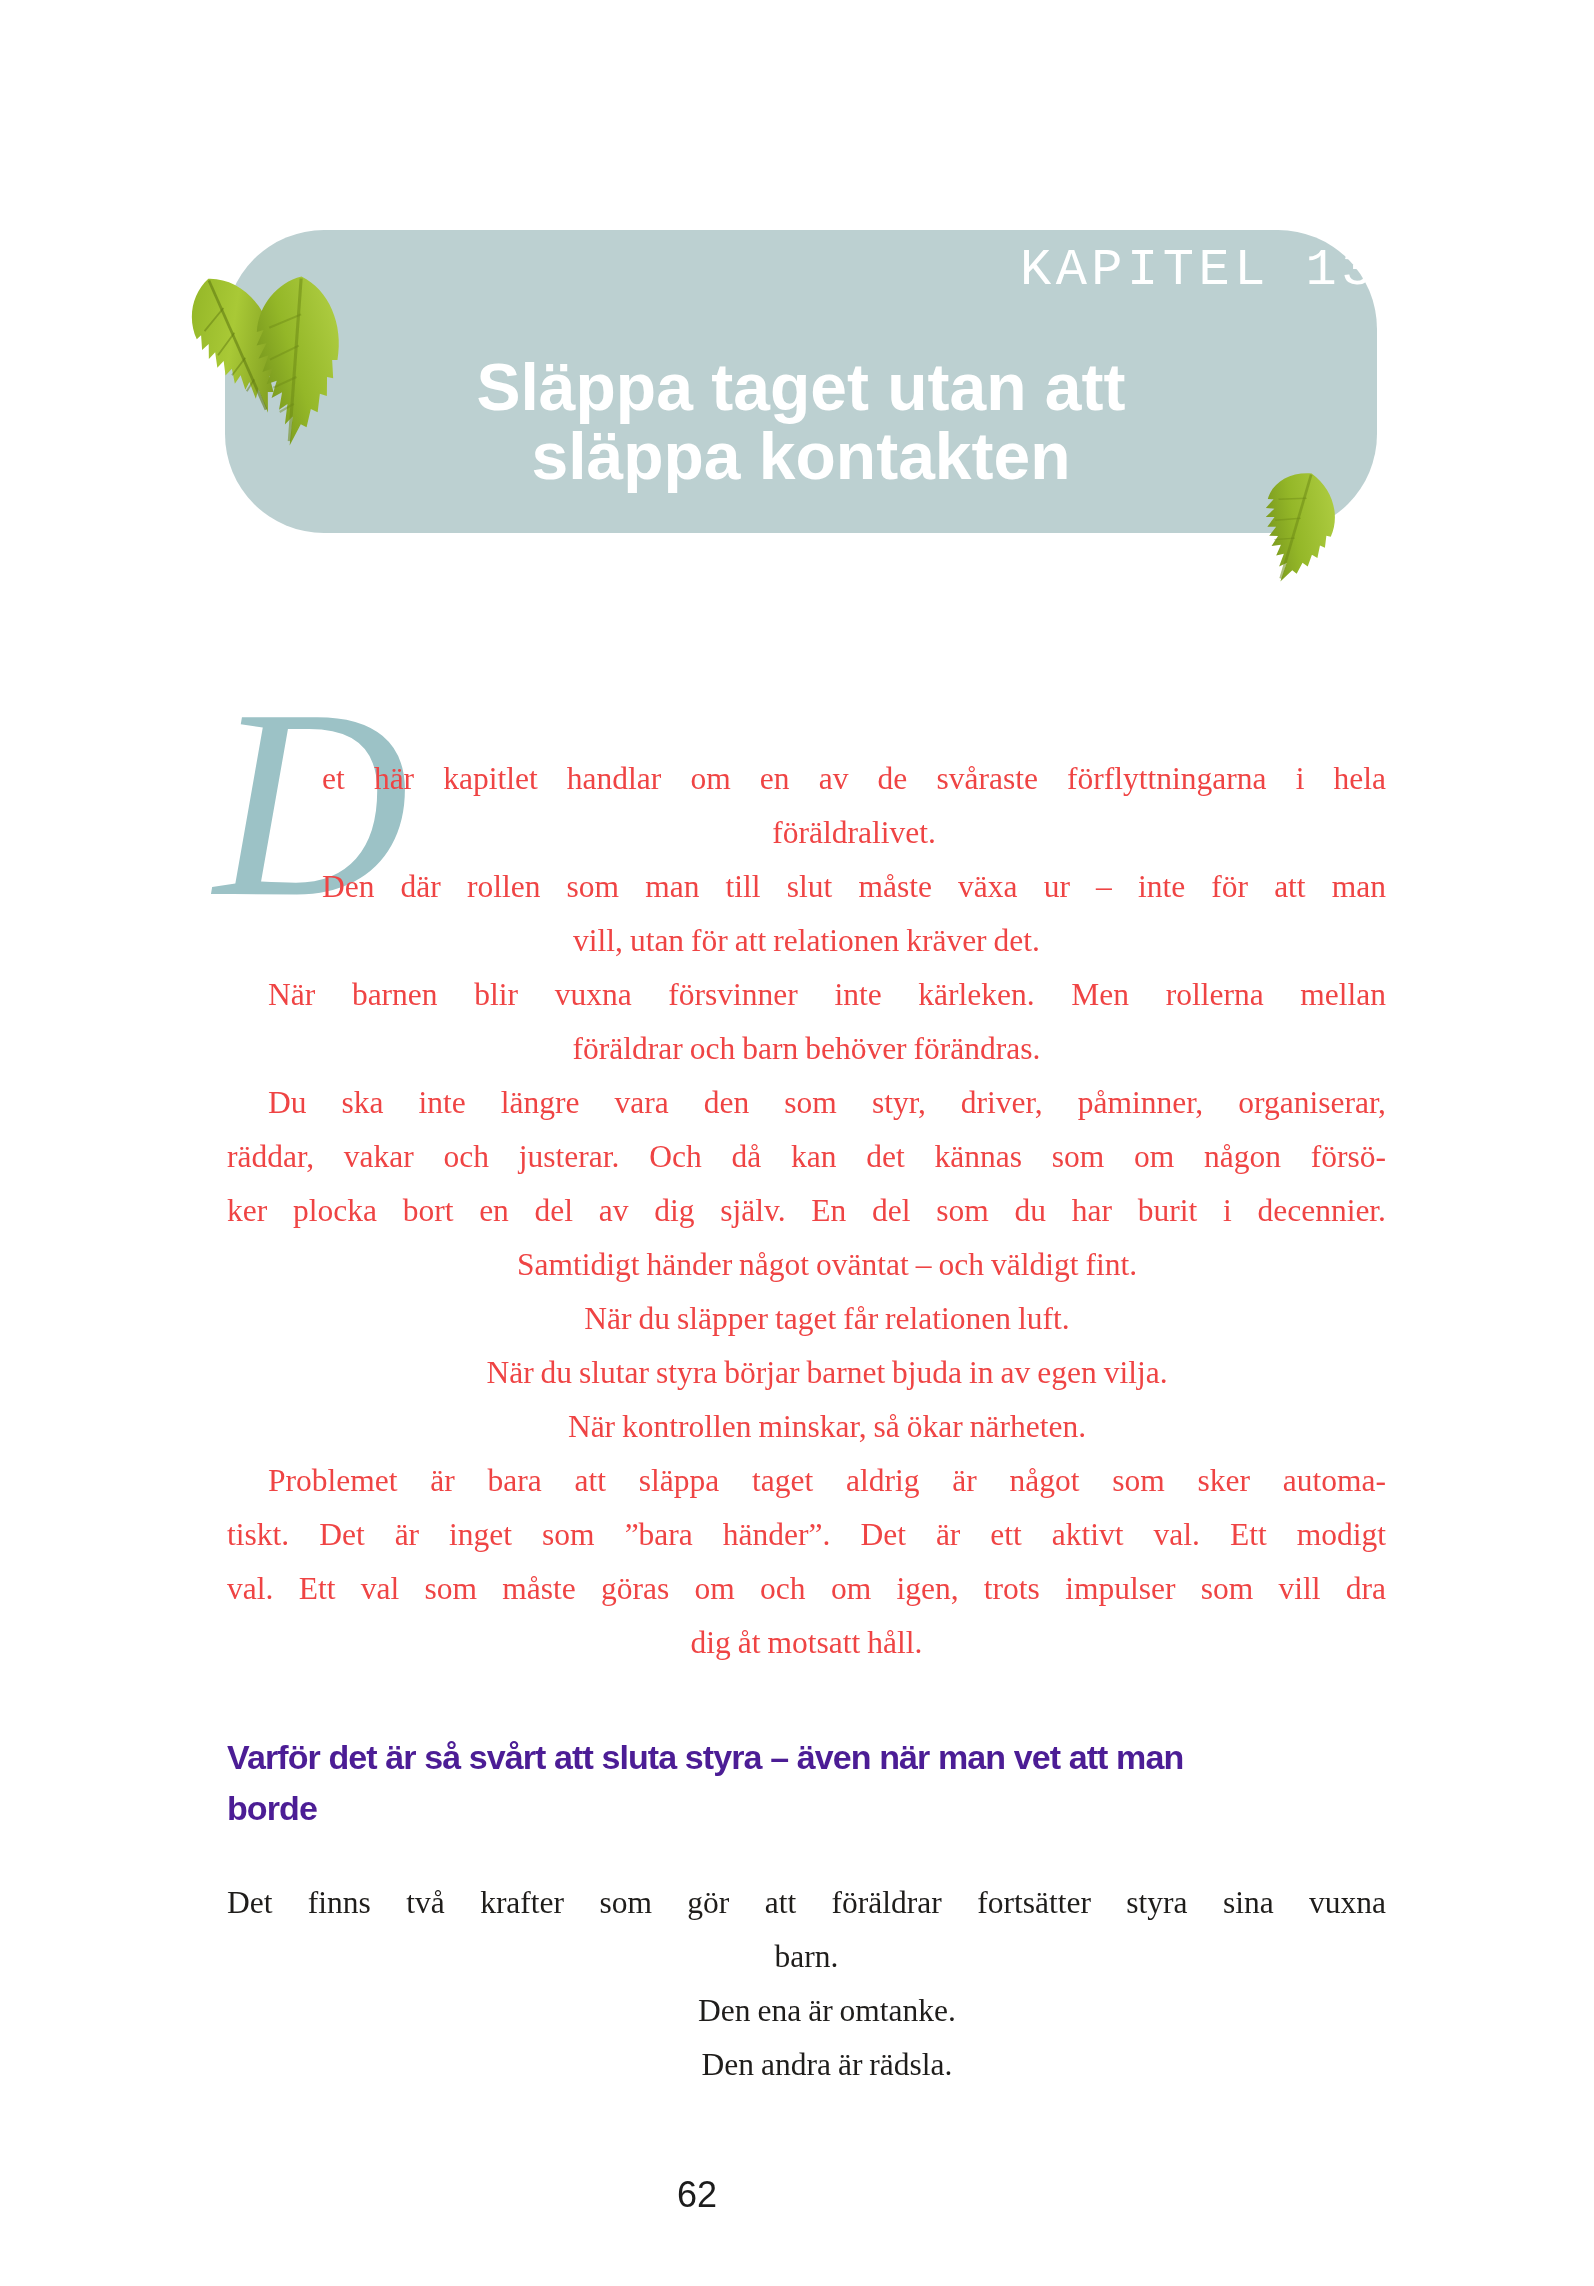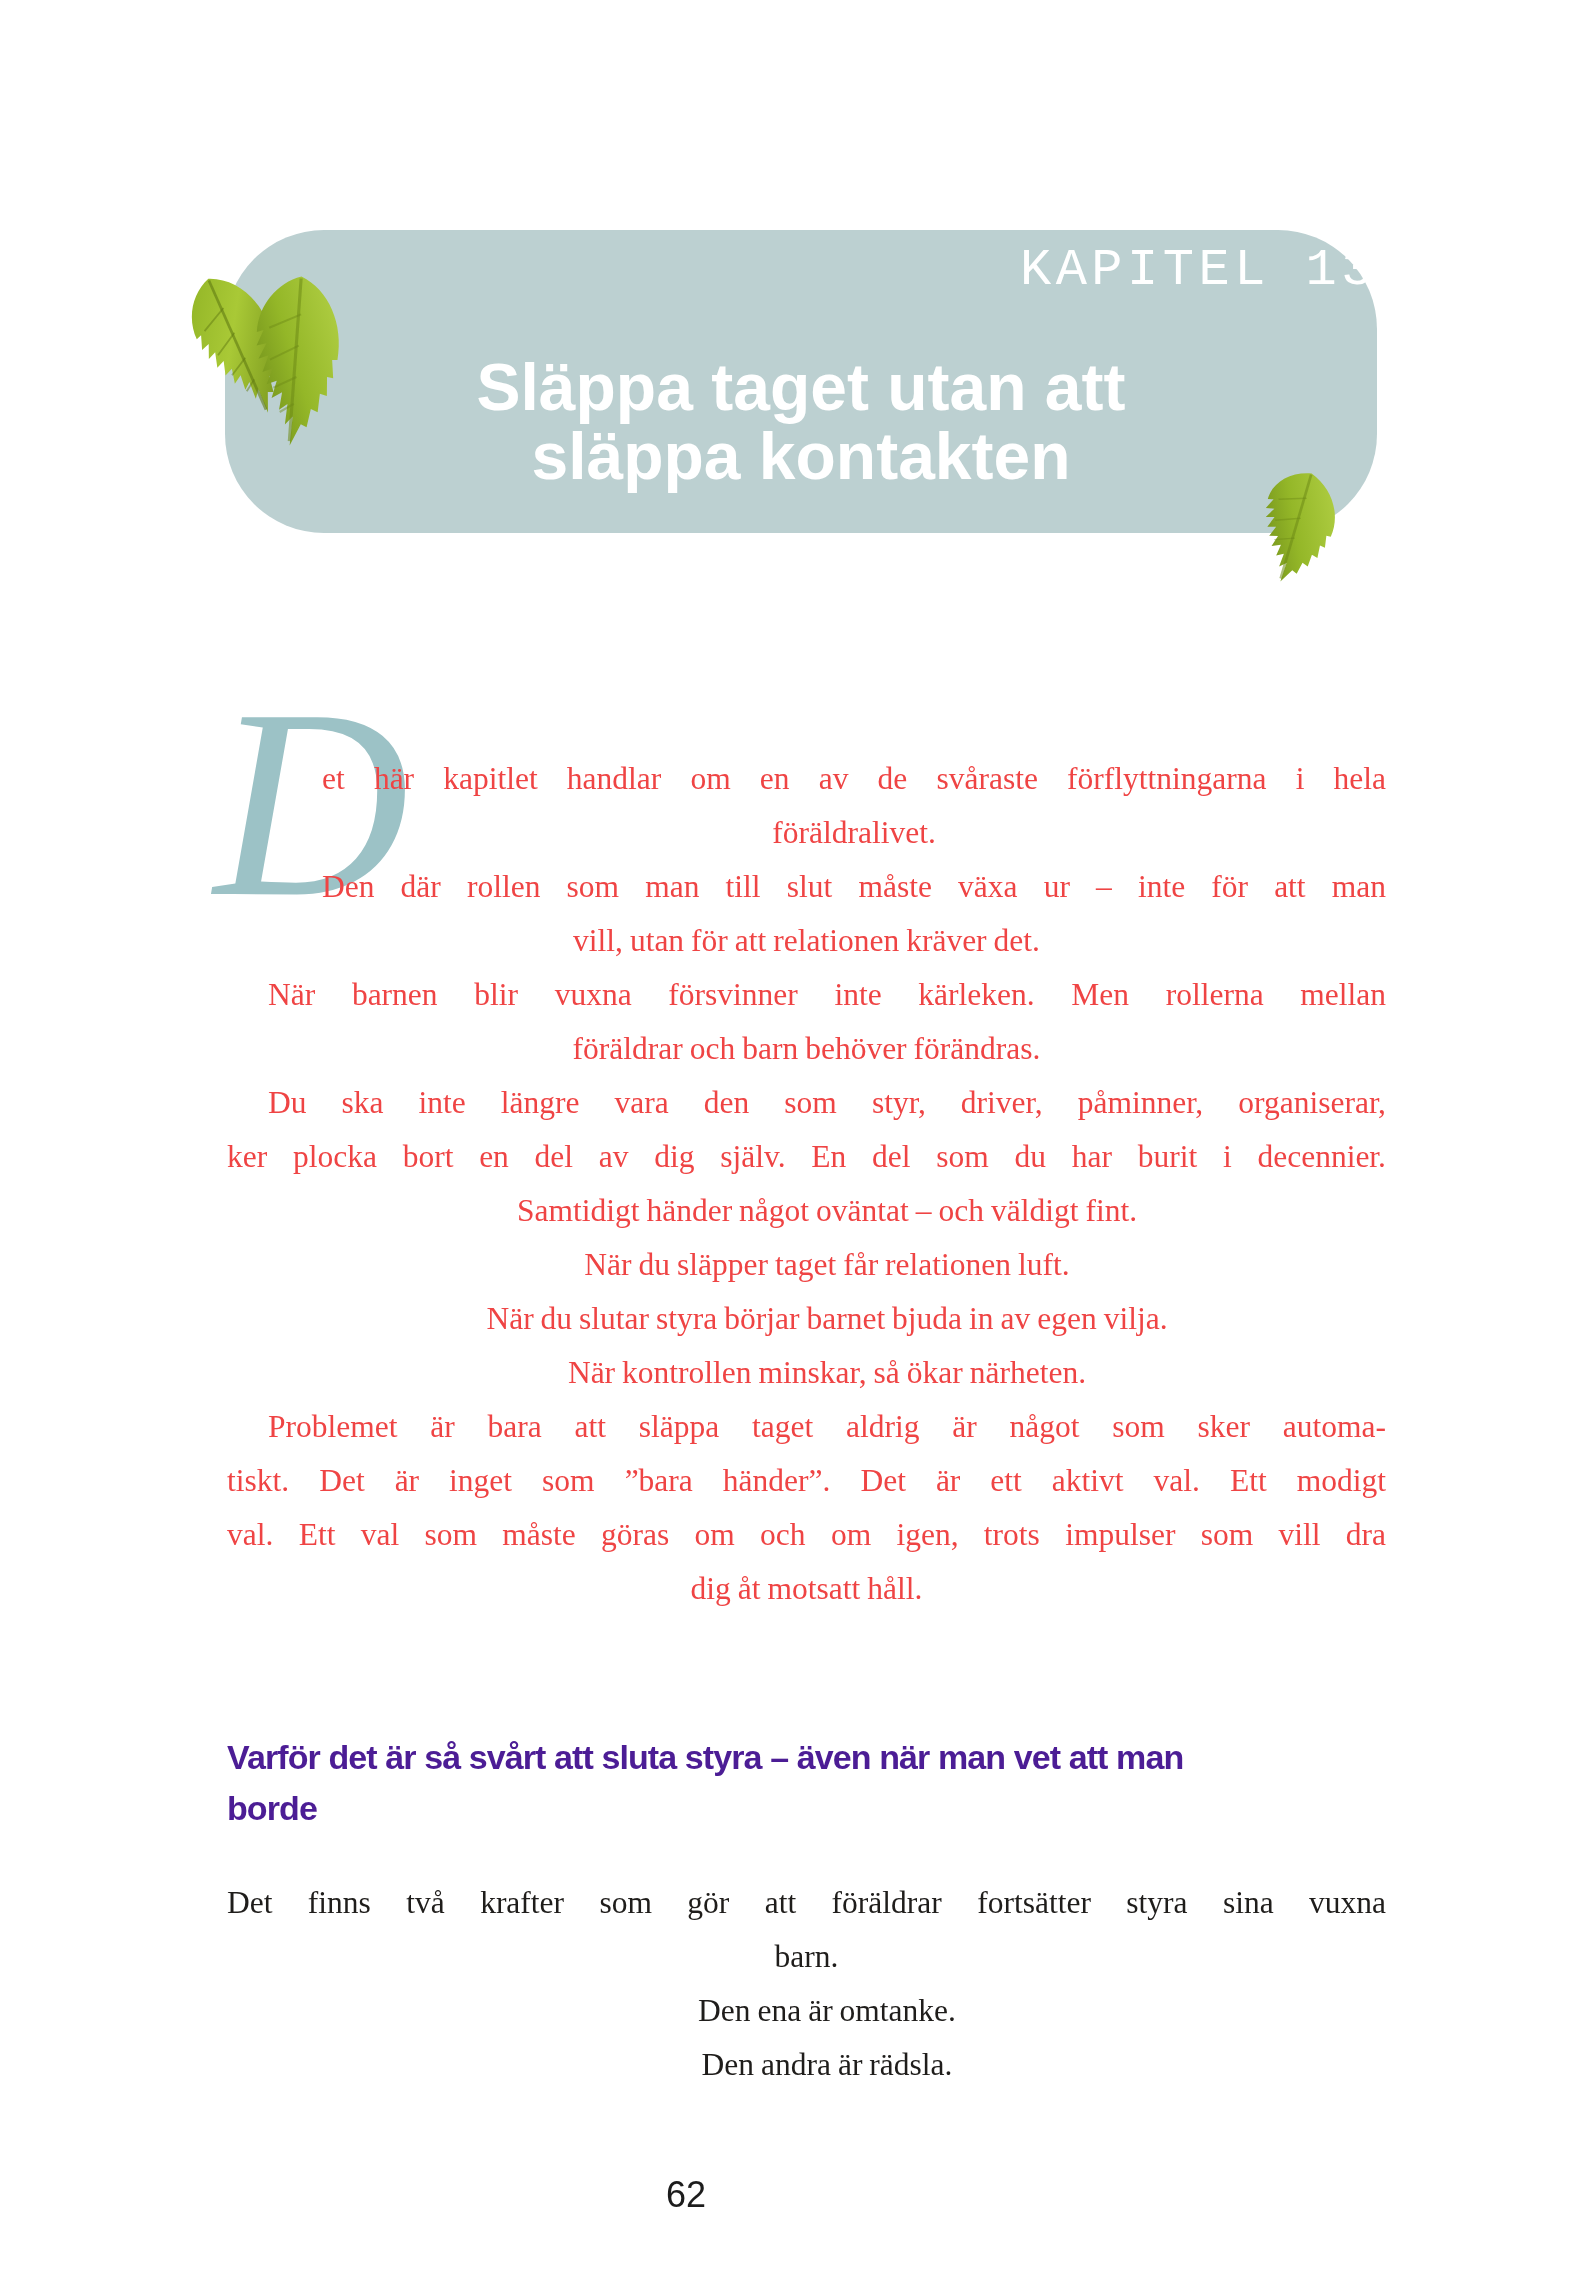--- a/index.html
+++ b/index.html
@@ -32,21 +32,21 @@
 
   .bodycol2{position:absolute;left:227px;top:1876px;width:1159px;color:#1f1d1b;}
 
   
   .sect{position:absolute;left:227px;top:1732px;width:1161px;
         font-family:"Liberation Sans",sans-serif;font-weight:bold;color:#4c1d95;
         font-size:34px;line-height:51px;letter-spacing:-0.9px;white-space:nowrap;}
 
   
   .pagenum{position:absolute;left:0;top:2174px;width:1372px;text-align:center;
-           font-family:"Liberation Sans",sans-serif;font-size:36px;color:#1c1c1c;}
+           font-family:"Liberation Sans",sans-serif;font-size:36px;color:#1c1c1c;padding-left:11px;}
 </style>
 </head>
 <body>
 
 <div class="chapter-box"></div>
 <div class="kicker">KAPITEL 13</div>
 <div class="box-title">
   <div>Släppa taget utan att</div>
   <div>släppa kontakten</div>
 </div>
@@ -87,20 +87,21 @@
 <div class="dropcap">D</div>
 
 <div class="bodycol">
   <div class="bl dcw just">et här kapitlet handlar om en av de svåraste förflyttningarna i hela</div>
   <div class="bl dcw">föräldralivet.</div>
   <div class="bl dcw just">Den där rollen som man till slut måste växa ur – inte för att man</div>
   <div class="bl">vill, utan för att relationen kräver det.</div>
   <div class="bl ind just">När barnen blir vuxna försvinner inte kärleken. Men rollerna mellan</div>
   <div class="bl">föräldrar och barn behöver förändras.</div>
   <div class="bl ind just">Du ska inte längre vara den som styr, driver, påminner, organiserar,</div>
+  <div class="bl just">räddar, vakar och justerar. Och då kan det kännas som om någon försö-</div>
   <div class="bl just">ker plocka bort en del av dig själv. En del som du har burit i decennier.</div>
   <div class="bl ind">Samtidigt händer något oväntat – och väldigt fint.</div>
   <div class="bl ind">När du släpper taget får relationen luft.</div>
   <div class="bl ind">När du slutar styra börjar barnet bjuda in av egen vilja.</div>
   <div class="bl ind">När kontrollen minskar, så ökar närheten.</div>
   <div class="bl ind just">Problemet är bara att släppa taget aldrig är något som sker automa-</div>
   <div class="bl just">tiskt. Det är inget som ”bara händer”. Det är ett aktivt val. Ett modigt</div>
   <div class="bl just">val. Ett val som måste göras om och om igen, trots impulser som vill dra</div>
   <div class="bl">dig åt motsatt håll.</div>
 </div>

